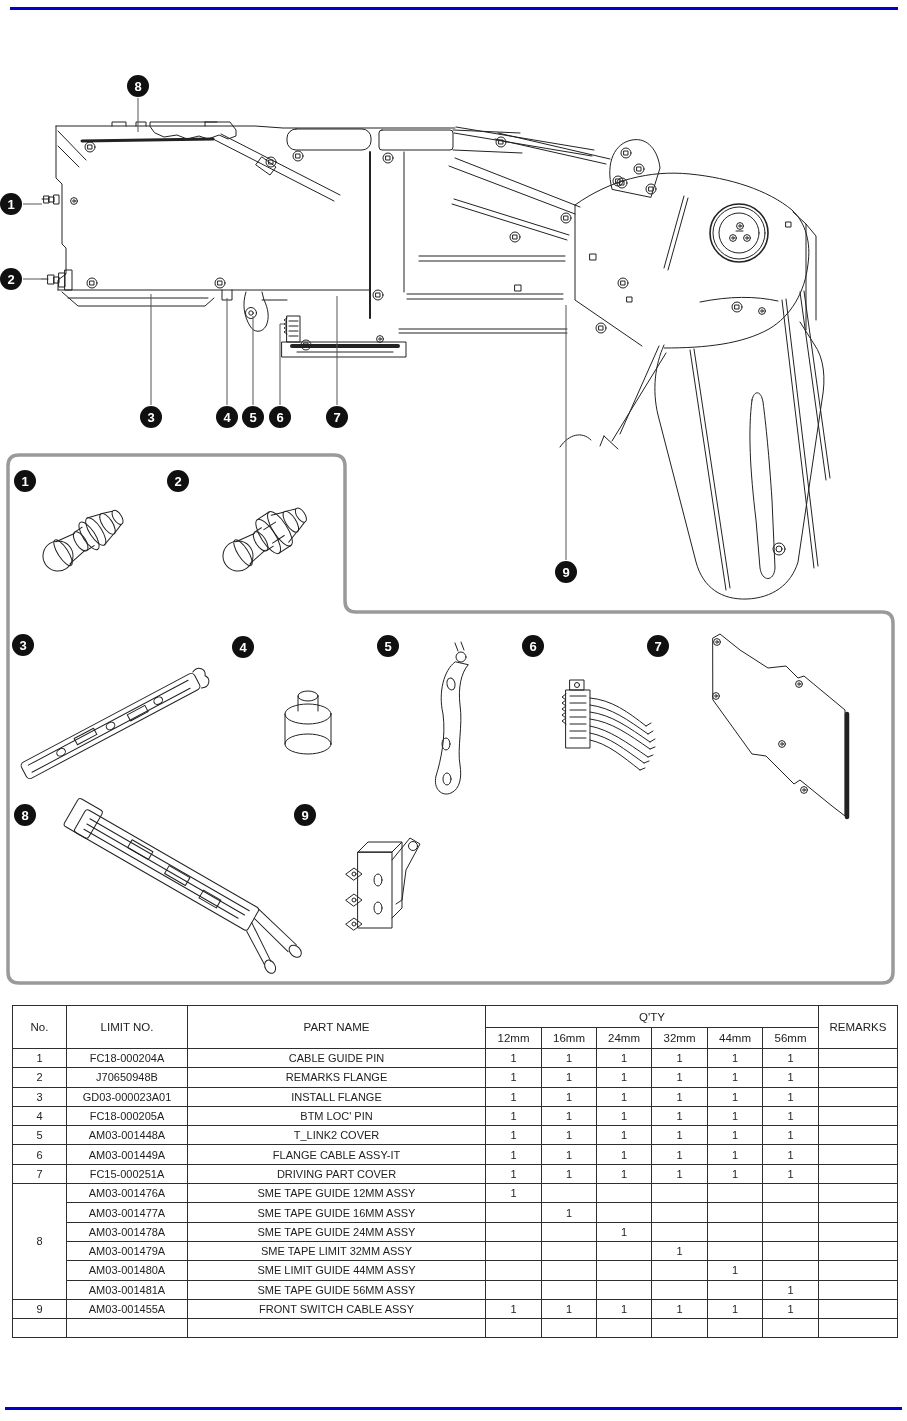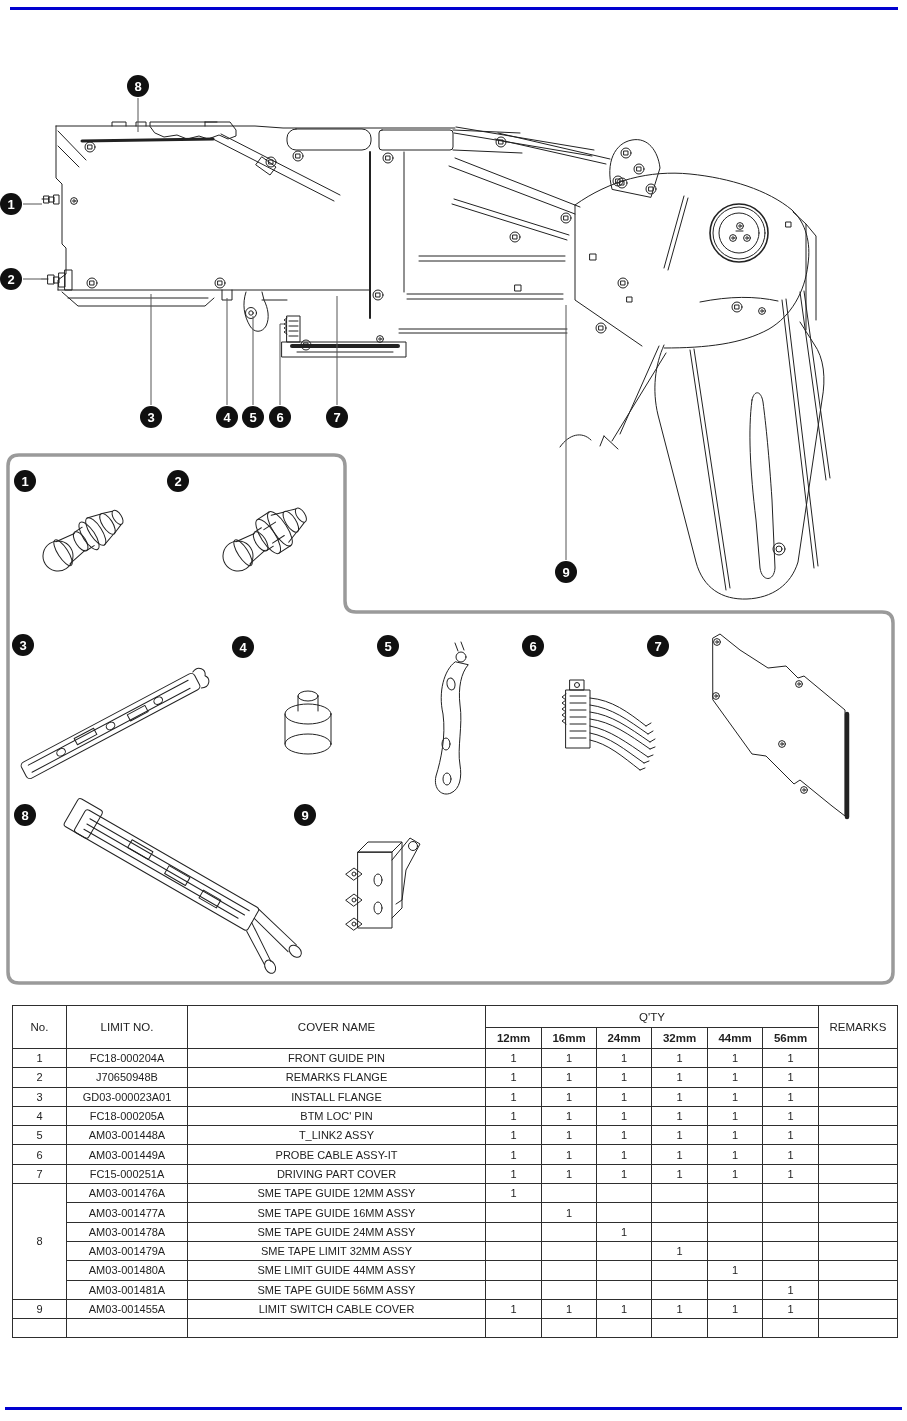--- a/index.html
+++ b/index.html
@@ -13,21 +13,21 @@
   .thick{stroke-width:3;}
   .panelborder{stroke:#9a9a9a;stroke-width:3.5;fill:none;}
   .balloon-num{fill:#fff;font:bold 13px "Liberation Sans",sans-serif;text-anchor:middle;}
   .leader{stroke:#555;stroke-width:1;fill:none;}
   
   .tblwrap{position:absolute;left:12px;top:1005px;width:885px;}
   table.parts{border-collapse:collapse;table-layout:fixed;width:885px;}
   table.parts th,table.parts td{border:1px solid #2e2e2e;overflow:hidden;white-space:nowrap;
       font:11.5px "Liberation Sans",sans-serif;color:#222;text-align:center;padding:0 2px;}
   table.parts thead tr:first-child th{height:21px;margin-top:28px;}
-  table.parts thead tr:last-child th{height:20px;font-weight:bold;}
+  table.parts thead tr:last-child th{height:20px;}
   table.parts tbody td{height:18.3px;font-size:11px;}
   td.c-name{text-align:left;padding-left:7px;}
   th{font-weight:normal;}
 </style>
 </head>
 <body>
 
 <div class="page">
   <div class="rule top" id="rule-top" style="background: rgb(1, 1, 207);"></div>
   <div class="rule bottom" id="rule-bottom" style="background: rgb(1, 1, 207);"></div>
@@ -307,38 +307,38 @@
           <col style="width:55px">
         <col style="width:56px">
           <col style="width:55px">
           <col style="width:56px">
         <col style="width:79px">
       </colgroup>
       <thead>
         <tr>
           <th rowspan="2">No.</th>
           <th rowspan="2">LIMIT NO.</th>
-          <th rowspan="2">COVER NAME</th>
+          <th rowspan="2">PART NAME</th>
           <th colspan="6">Q'TY</th>
           <th rowspan="2">REMARKS</th>
         </tr>
         <tr>
           <th>12mm</th>
           <th>16mm</th>
           <th>24mm</th>
           <th>32mm</th>
           <th>44mm</th>
           <th>56mm</th>
         </tr>
       </thead>
       <tbody id="tbody">
           <tr>
             <td class="c-no">1</td>
             <td class="c-pn">FC18-000204A</td>
-            <td class="c-name">FRONT GUIDE PIN</td>
+            <td class="c-name">CABLE GUIDE PIN</td>
             <td class="c-q">1</td>
             <td class="c-q">1</td>
             <td class="c-q">1</td>
             <td class="c-q">1</td>
             <td class="c-q">1</td>
             <td class="c-q">1</td>
             <td class="c-r"></td>
           </tr>
           <tr>
             <td class="c-no">2</td>
@@ -372,33 +372,33 @@
             <td class="c-q">1</td>
             <td class="c-q">1</td>
             <td class="c-q">1</td>
             <td class="c-q">1</td>
             <td class="c-q">1</td>
             <td class="c-r"></td>
           </tr>
           <tr>
             <td class="c-no">5</td>
             <td class="c-pn">AM03-001448A</td>
-            <td class="c-name">T_LINK2 ASSY</td>
+            <td class="c-name">T_LINK2 COVER</td>
             <td class="c-q">1</td>
             <td class="c-q">1</td>
             <td class="c-q">1</td>
             <td class="c-q">1</td>
             <td class="c-q">1</td>
             <td class="c-q">1</td>
             <td class="c-r"></td>
           </tr>
           <tr>
             <td class="c-no">6</td>
             <td class="c-pn">AM03-001449A</td>
-            <td class="c-name">PROBE CABLE ASSY-IT</td>
+            <td class="c-name">FLANGE CABLE ASSY-IT</td>
             <td class="c-q">1</td>
             <td class="c-q">1</td>
             <td class="c-q">1</td>
             <td class="c-q">1</td>
             <td class="c-q">1</td>
             <td class="c-q">1</td>
             <td class="c-r"></td>
           </tr>
           <tr>
             <td class="c-no">7</td>
@@ -475,21 +475,21 @@
             <td class="c-q"></td>
             <td class="c-q"></td>
             <td class="c-q"></td>
             <td class="c-q"></td>
             <td class="c-q">1</td>
             <td class="c-r"></td>
           </tr>
           <tr>
             <td class="c-no">9</td>
             <td class="c-pn">AM03-001455A</td>
-            <td class="c-name">LIMIT SWITCH CABLE COVER</td>
+            <td class="c-name">FRONT SWITCH CABLE ASSY</td>
             <td class="c-q">1</td>
             <td class="c-q">1</td>
             <td class="c-q">1</td>
             <td class="c-q">1</td>
             <td class="c-q">1</td>
             <td class="c-q">1</td>
             <td class="c-r"></td>
           </tr>
           <tr>
             <td class="c-no"></td>

